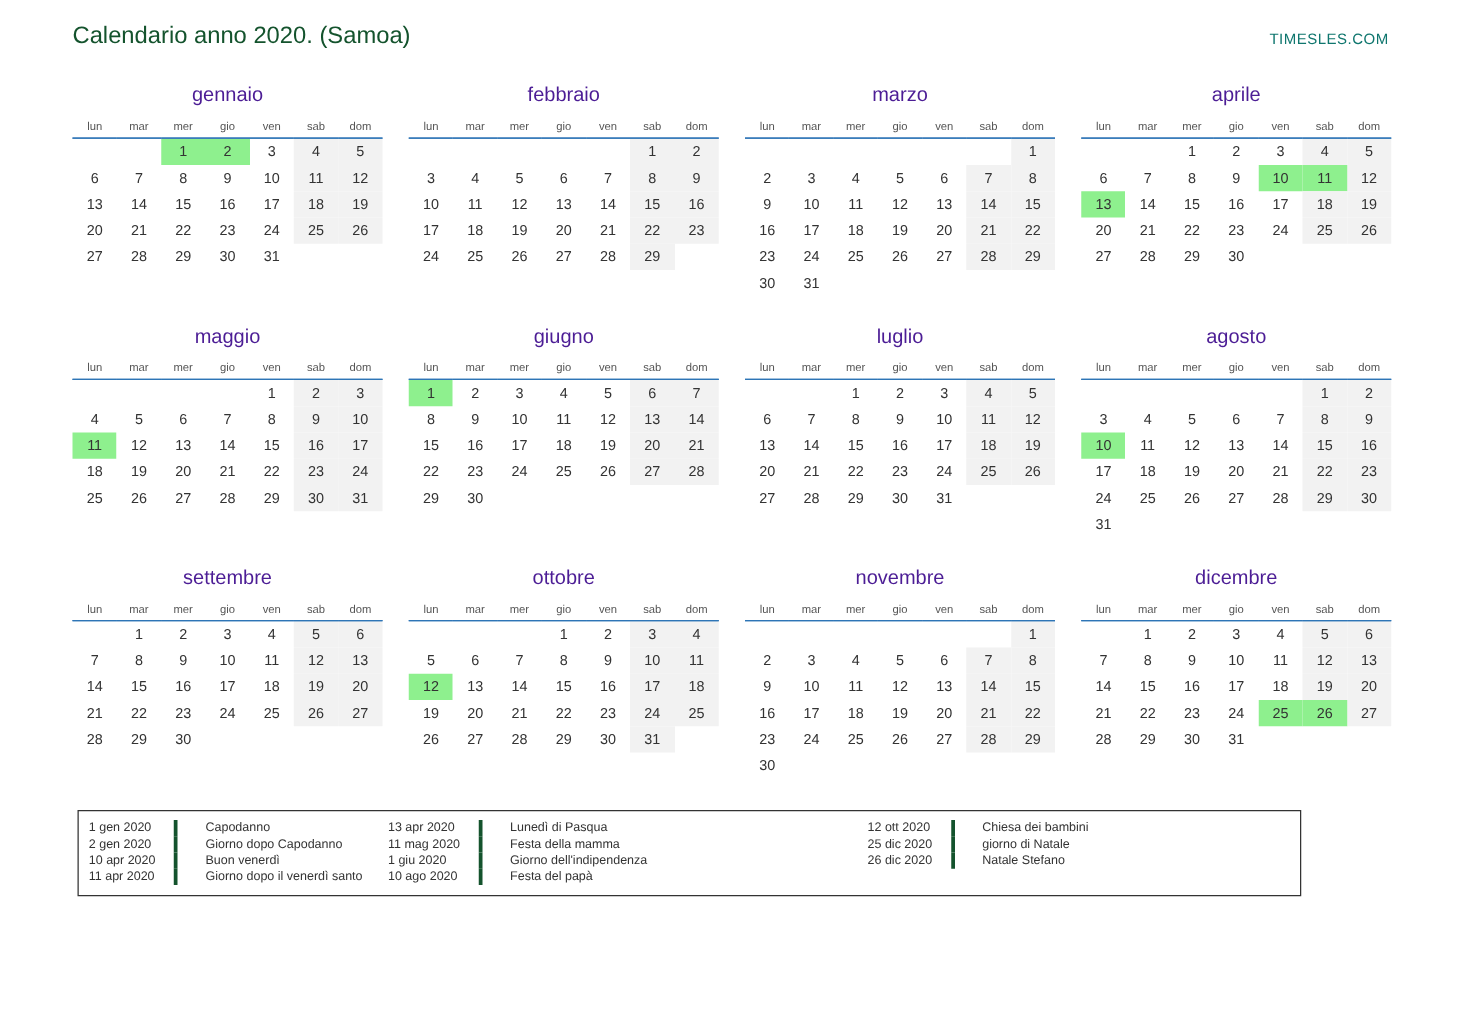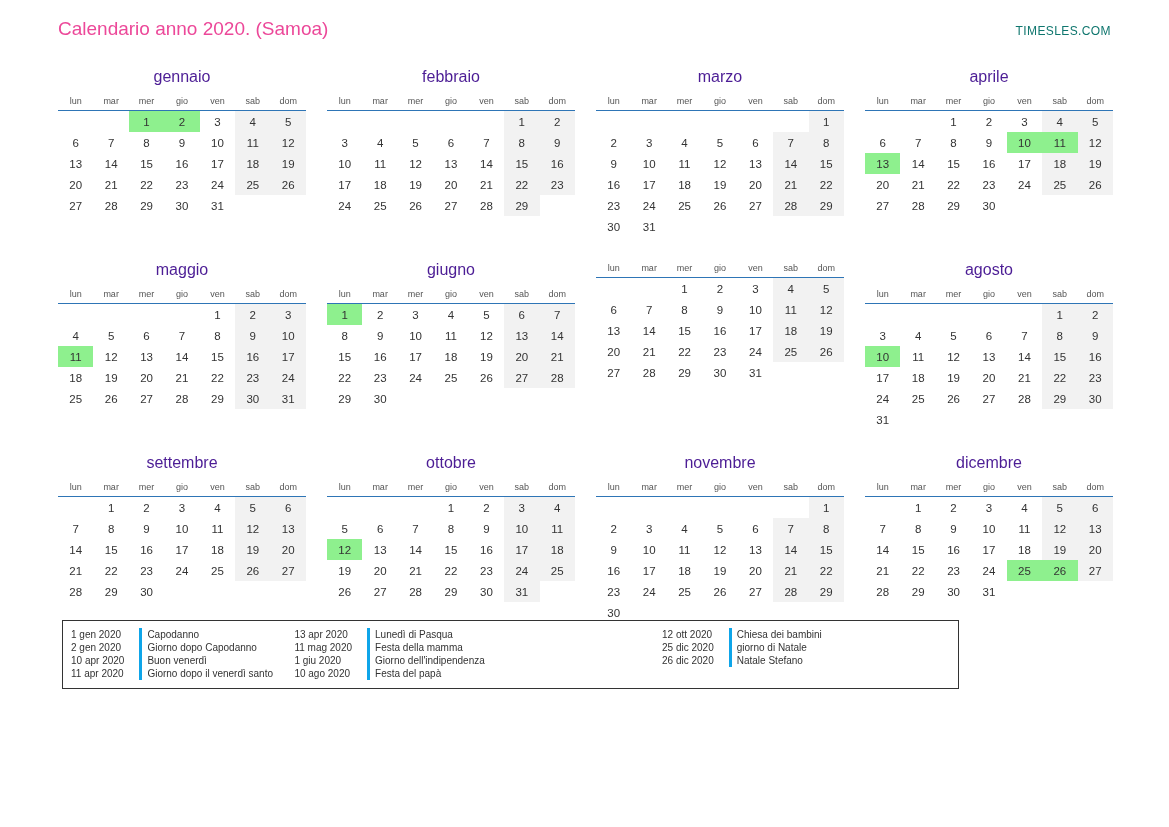--- a/index.html
+++ b/index.html
@@ -22,21 +22,21 @@
   }
   .header {
     position: absolute;
     top: 18px;
     left: 58px;
     right: 58px;
     height: 30px;
   }
   .title {
     font-size: 19px;
-    color: #ec4899;
+    color: #14532d;
     font-weight: normal;
     margin: 0;
     display: inline-block;
   }
   .brand {
     position: absolute;
     right: 0;
     top: 6px;
     font-size: 12px;
     letter-spacing: 0.4px;
@@ -88,26 +88,27 @@
   }
   td.hol {
     background: #8ef08e;
   }
   td.empty {
     background: transparent;
   }
   .legend {
     position: absolute;
     left: 62px;
-    top: 620px;
-    width: 897px;
+    top: 648px;
+    width: 979px;
     border: 1px solid #333333;
     box-sizing: border-box;
     padding: 7px 8px 8px 8px;
     display: flex;
+    gap: 16px;
   }
   .legend-col {
     display: flex;
   }
   .legend-dates {
     font-size: 10px;
     line-height: 13px;
     color: #333333;
     white-space: nowrap;
   }
@@ -119,22 +120,22 @@
     border-left: 3px solid #8ef08e;
     padding-left: 5px;
     margin-left: 10px;
   }
   .legend-names div { border-left: 0; }
   .lg1 { width: 155px; }
   .lg2 { width: 295px; }
   .lg3 { width: 225px; }
   .legend-item { height: 13px; }
   .names-wrap div {
-    border-left: 3px solid #0ea5e9;
-    padding-left: 5px;
+    border-left: 3px solid #14532d;
+    padding-left: 22px;
     height: 13px;
   }
 </style>
 </head>
 <body>
 
 <div class="page">
 
   <div class="header">
     <h1 class="title">Calendario anno 2020. (Samoa)</h1>
@@ -526,20 +527,21 @@
                 <td class="empty">&nbsp;</td>
                 <td class="empty">&nbsp;</td>
                 <td class="empty">&nbsp;</td>
                 <td class="empty">&nbsp;</td>
                 <td class="empty">&nbsp;</td>
               </tr>
             </tbody>
           </table>
         </div>
         <div class="month">
+          <div class="month-name">luglio</div>
           <table class="cal">
             <thead>
               <tr>
                 <th>lun</th>
                 <th>mar</th>
                 <th>mer</th>
                 <th>gio</th>
                 <th>ven</th>
                 <th>sab</th>
                 <th>dom</th>

